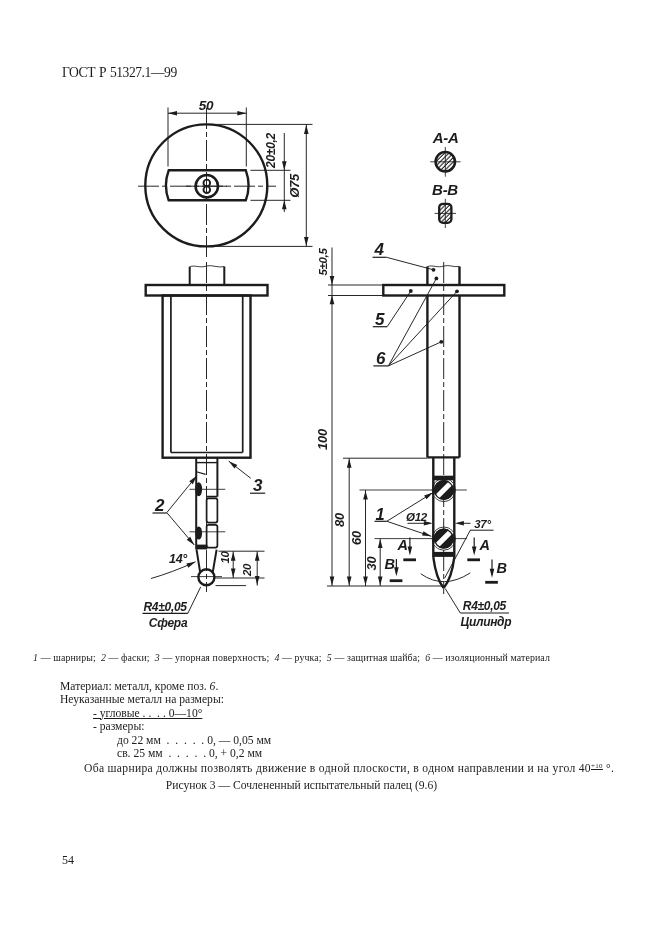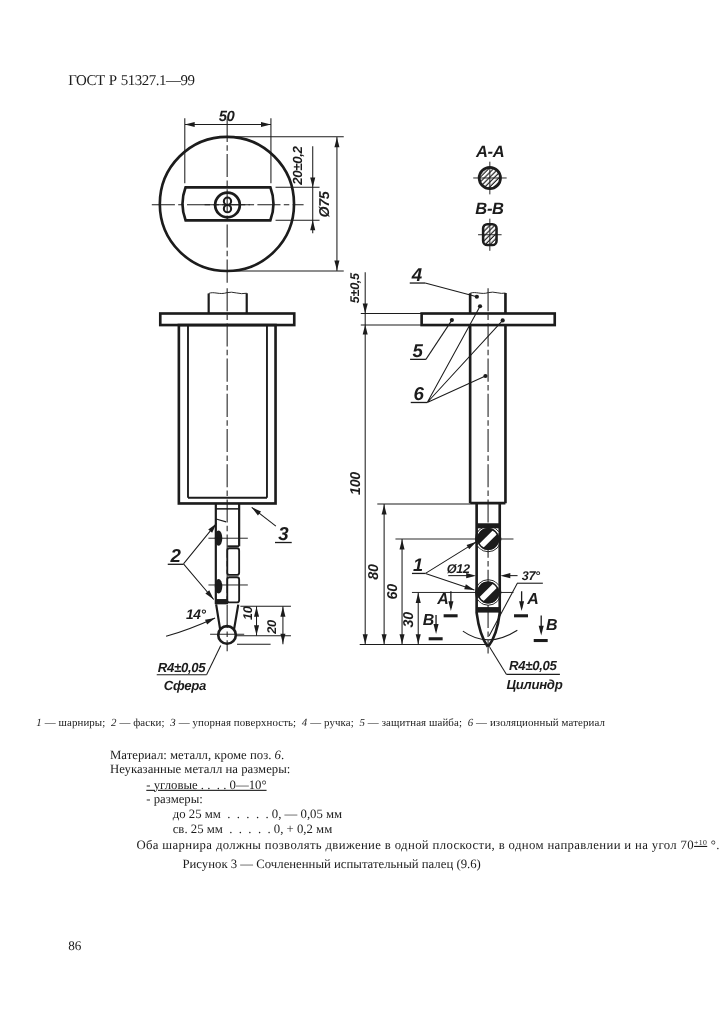--- a/index.html
+++ b/index.html
@@ -3,21 +3,21 @@
 <meta charset="utf-8">
 <style>
   html,body{margin:0;padding:0;}
   body{width:661px;height:936px;background:#ffffff;position:relative;overflow:hidden;will-change:transform;
        font-family:"Liberation Serif", serif;color:#1c1c1c;}
   .abs{position:absolute;}
   #std-code{left:62px;top:64.5px;font-size:13.6px;font-weight:normal;letter-spacing:-0.45px;word-spacing:0.9px;white-space:pre;}
   #drawing-svg{left:0;top:0;width:661px;height:936px;will-change:transform;}
   #figure-legend{left:0;top:651.5px;width:583px;text-align:center;font-size:9.9px;white-space:pre;letter-spacing:.1px;}
   #figure-legend i{font-style:italic;}
-  .note-line{white-space:pre;font-size:11.6px;line-height:13.4px;margin-left:40px;}
+  .note-line{white-space:pre;font-size:11.6px;line-height:13.4px;}
   #note-material{left:60px;top:679.5px;}
   #note-material i{font-style:italic;}
   #note-tolerances{left:60px;top:693px;}
   #note-angular{left:93px;top:706.5px;text-decoration:underline;}
   #note-linear{left:93px;top:720px;}
   #note-upto{left:117px;top:733.5px;}
   #note-over{left:117px;top:747px;}
   #note-hinges{left:84px;top:759.5px;width:580px;letter-spacing:0.32px;}
   #note-hinges sup{font-size:7px;vertical-align:4px;text-decoration:underline;}
   #figure-title{left:0;top:778.5px;width:603px;text-align:center;font-size:11.6px;}
@@ -282,18 +282,18 @@
     </g>
   </g>
 </svg>
 
 <div class="abs" id="figure-legend"><i>1</i> — шарниры;  <i>2</i> — фаски;  <i>3</i> — упорная поверхность;  <i>4</i> — ручка;  <i>5</i> — защитная шайба;  <i>6</i> — изоляционный материал</div>
 
 <div class="abs note-line" id="note-material"><span>Материал: металл, кроме поз. </span><i>6</i><span>.</span></div>
 <div class="abs note-line" id="note-tolerances">Неуказанные металл на размеры:</div>
 <div class="abs note-line" id="note-angular">- угловые . .  . . 0—10°</div>
 <div class="abs note-line" id="note-linear">- размеры:</div>
-<div class="abs note-line" id="note-upto">до 25 мм  .  .  .  .  . 0, — 0,05 мм</div>
+<div class="abs note-line" id="note-upto">до 22 мм  .  .  .  .  . 0, — 0,05 мм</div>
 <div class="abs note-line" id="note-over">св. 25 мм  .  .  .  .  . 0, + 0,2 мм</div>
-<div class="abs note-line" id="note-hinges"><span>Оба шарнира должны позволять движение в одной плоскости, в одном направлении и на угол 70</span><sup>+10</sup><span> °.</span></div>
+<div class="abs note-line" id="note-hinges"><span>Оба шарнира должны позволять движение в одной плоскости, в одном направлении и на угол 40</span><sup>+10</sup><span> °.</span></div>
 
 <div class="abs" id="figure-title">Рисунок 3 — Сочлененный испытательный палец (9.6)</div>
-<div class="abs" id="page-number">86</div>
+<div class="abs" id="page-number">54</div>
 
 </body></html>

